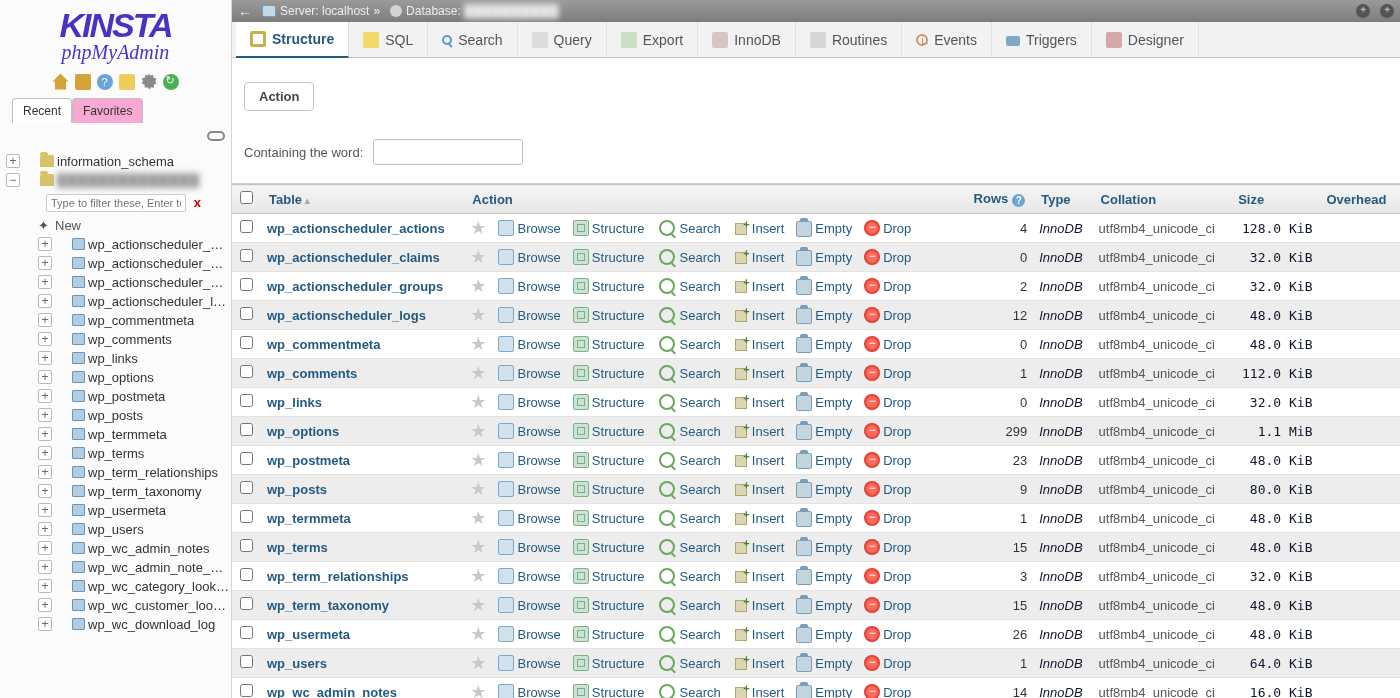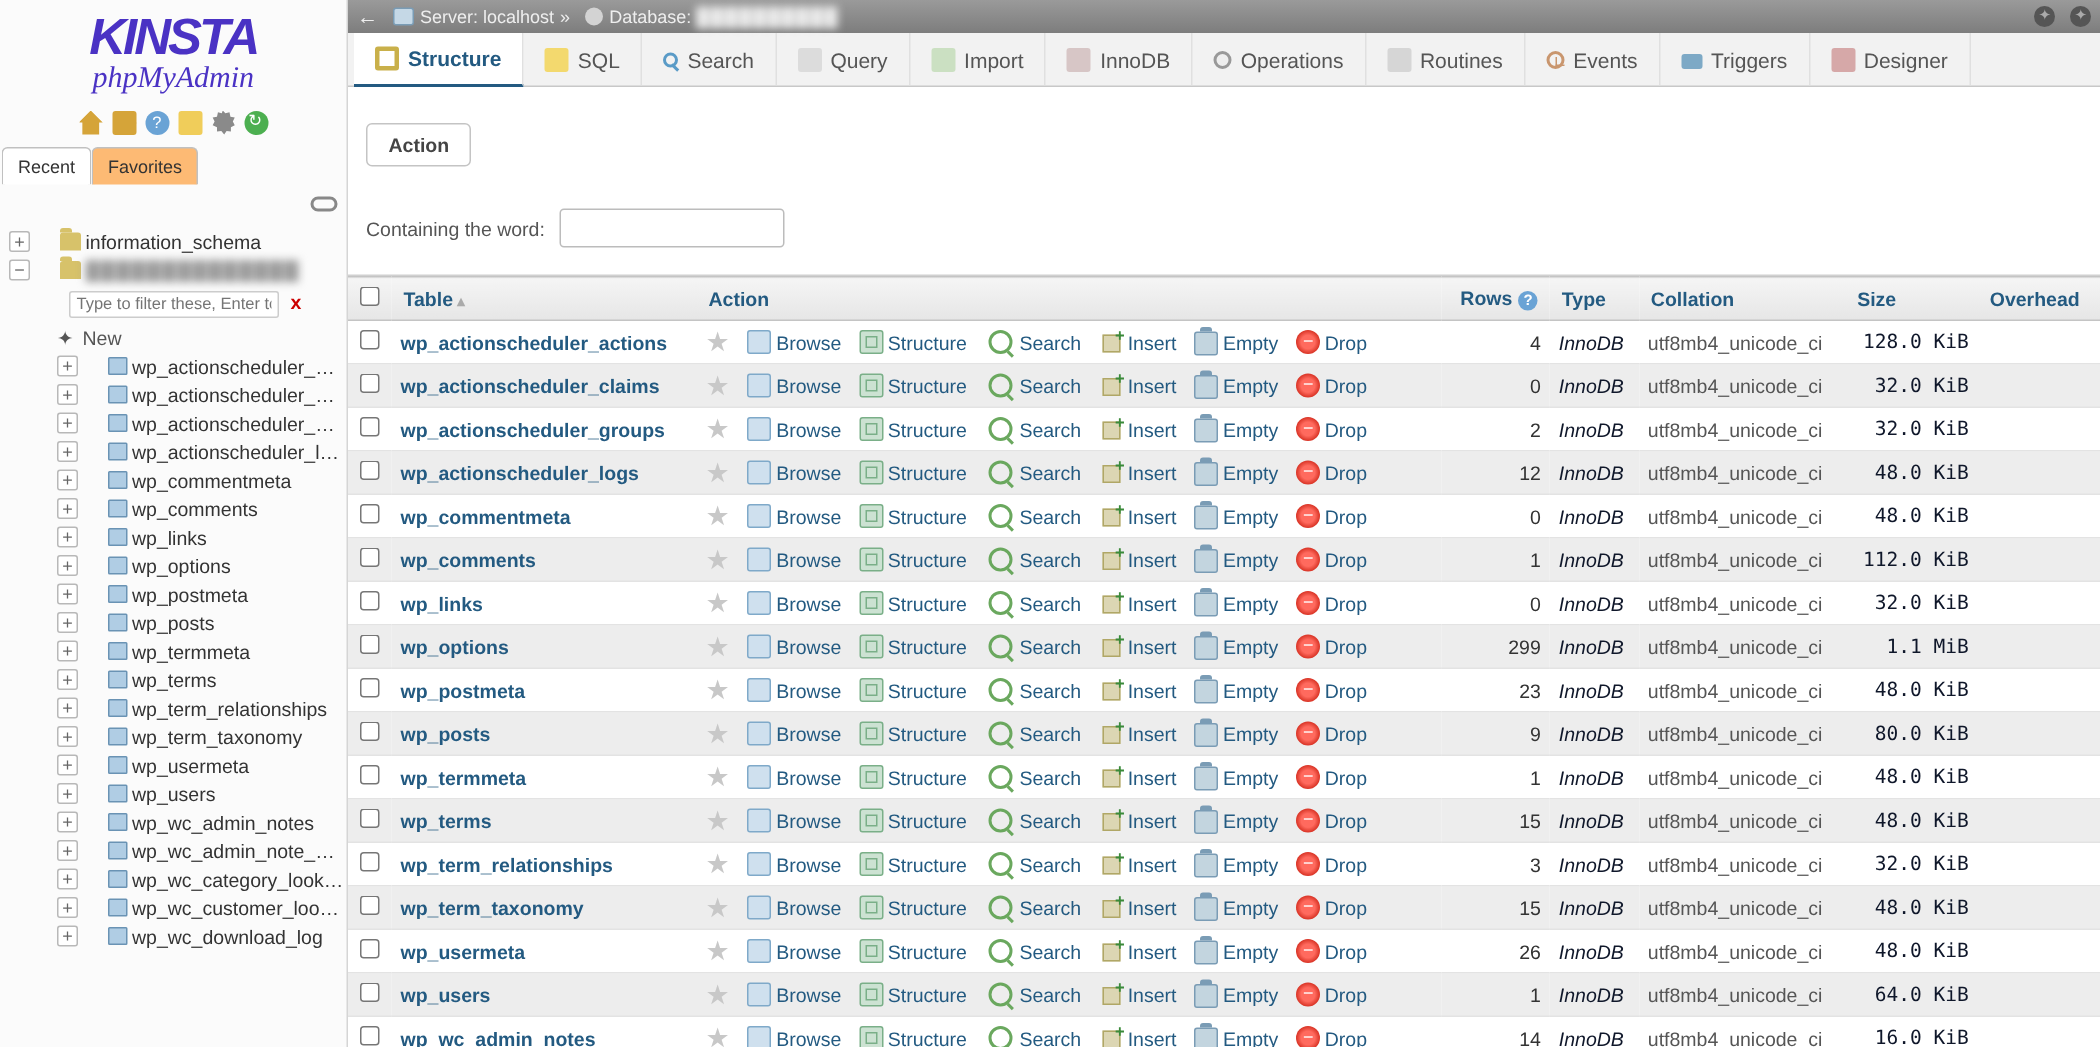--- a/index.html
+++ b/index.html
@@ -15,22 +15,22 @@
   .mini-icons span { width: 16px; height: 16px; display: inline-block; }
   .mi-home { background:#d5a439; clip-path: polygon(50% 0,100% 50%,85% 50%,85% 100%,15% 100%,15% 50%,0 50%); }
   .mi-logout { background:#d5a439; border-radius:2px; position:relative; }
   .mi-logout::after{content:"";position:absolute;right:-4px;top:4px;border:4px solid transparent;border-left-color:#d5a439;}
   .mi-help { background:#6aa3d5; border-radius:50%; color:#fff; text-align:center; font-size:11px; line-height:16px; }
   .mi-sql { background:#f0cd5a; border-radius:2px; }
   .mi-gear { background:#8a8a8a; clip-path: polygon(50% 0,61% 12%,78% 8%,82% 26%,100% 30%,92% 46%,100% 62%,84% 70%,84% 88%,66% 86%,56% 100%,44% 86%,26% 88%,26% 70%,8% 62%,16% 46%,8% 30%,26% 26%,30% 8%,46% 12%);} 
   .mi-refresh { background:#4caf50; border-radius:50%; position:relative;}
   .mi-refresh::after{content:"↻";color:#fff;font-size:11px;position:absolute;left:3px;top:0;}
 
-  .side-tabs { display: flex; padding: 4px 4px 0 1px; }
-  .side-tab { padding: 5px 10px; border: 1px solid #c0c0c0; border-bottom: none; background: #fdba74; border-radius: 4px 4px 0 0; cursor: pointer; font-size: 12px; color:#333;}
+  .side-tabs { display: flex; padding: 4px 4px 0 12px; }
+  .side-tab { padding: 5px 10px; border: 1px solid #c0c0c0; border-bottom: none; background: #f9a8d4; border-radius: 4px 4px 0 0; cursor: pointer; font-size: 12px; color:#333;}
   .side-tab.active { background: #fff; }
   .side-link { padding: 6px 0 4px 0; text-align:right; }
   .side-link .link-icon{display:inline-block;width:18px;height:10px;border:2px solid #888;border-radius:6px;margin-right:6px;}
 
   .tree { padding: 4px 2px 4px 2px; overflow-y: auto; flex: 1; }
   .tree-node { display: flex; align-items: center; gap: 3px; padding: 2px 0 2px 4px; font-size: 13px; color: #333; white-space: nowrap; cursor:pointer;}
   .tree-node.db { font-weight: normal; }
   .tree-node.nested { padding-left: 36px; }
   .tree-node.new-item { color:#555; padding-left:36px; }
   .tree-toggle { width:14px; height:14px; border:1px solid #b8b8b8; background:#fff; color:#666; text-align:center; line-height:12px; font-size:12px; border-radius:2px;}
@@ -320,29 +320,25 @@
       <div class="maintab">
         <span class="tab-ic tic-search"></span>
         <span>Search</span>
       </div>
       <div class="maintab">
         <span class="tab-ic tic-query"></span>
         <span>Query</span>
       </div>
       <div class="maintab">
         <span class="tab-ic tic-export"></span>
-        <span>Import</span>
+        <span>Export</span>
       </div>
       <div class="maintab">
         <span class="tab-ic tic-import"></span>
         <span>InnoDB</span>
-      </div>
-      <div class="maintab">
-        <span class="tab-ic tic-ops"></span>
-        <span>Operations</span>
       </div>
       <div class="maintab">
         <span class="tab-ic tic-routines"></span>
         <span>Routines</span>
       </div>
       <div class="maintab">
         <span class="tab-ic tic-events"></span>
         <span>Events</span>
       </div>
       <div class="maintab">

